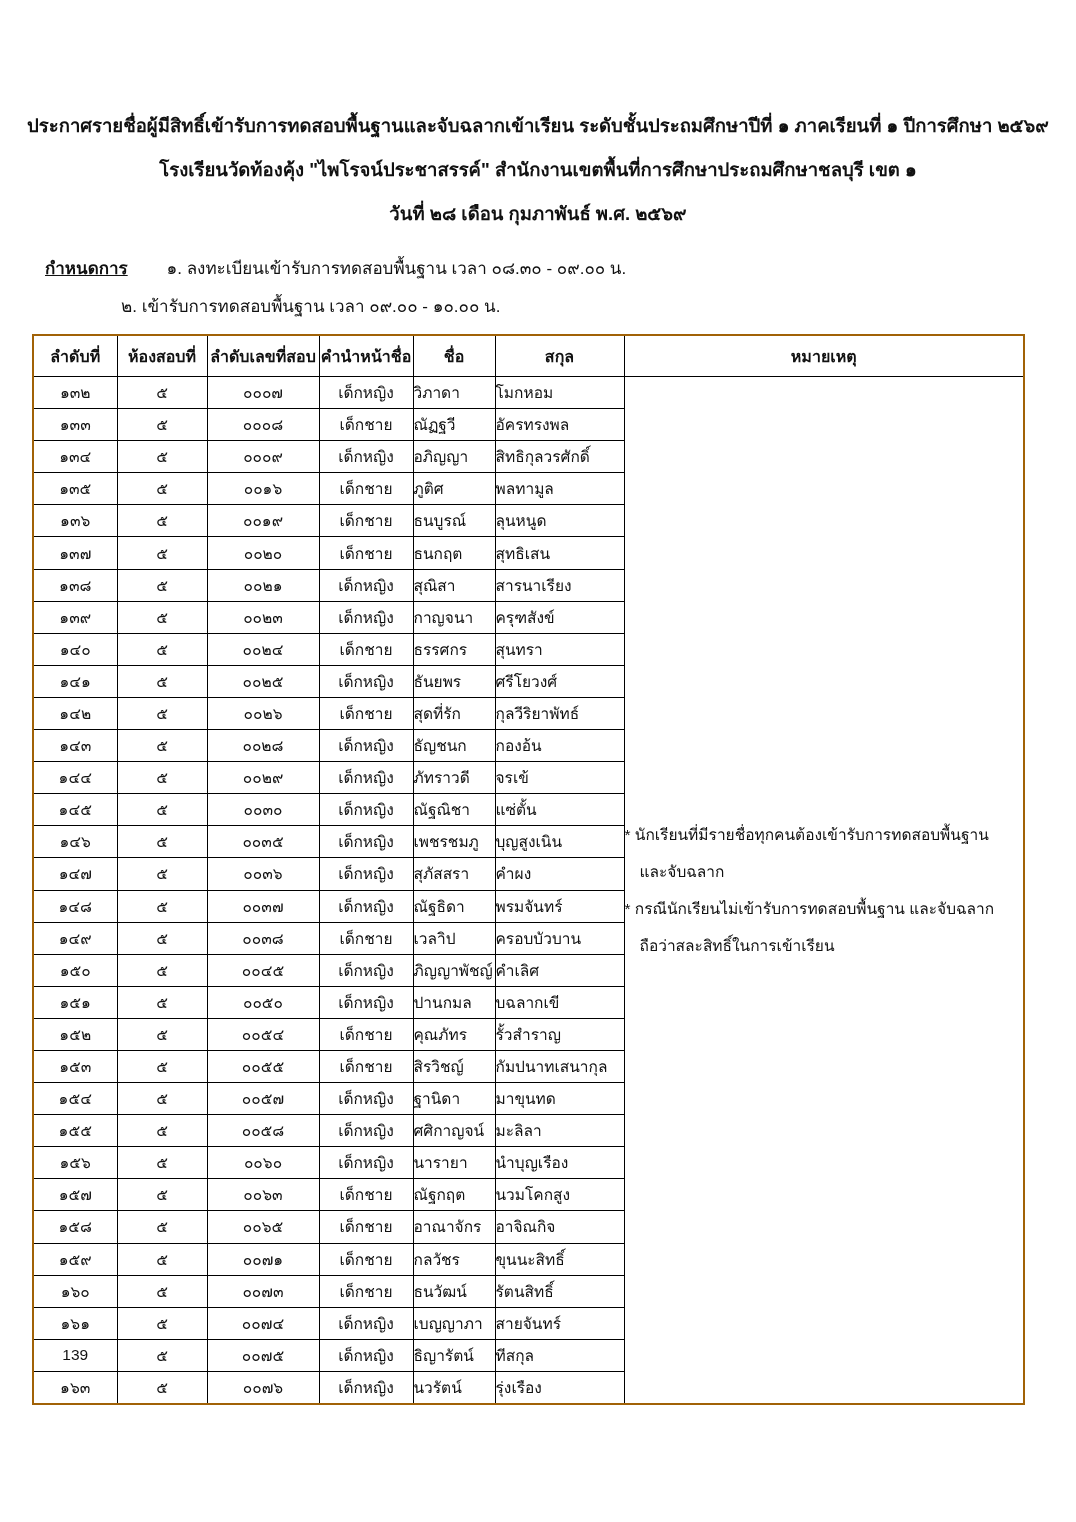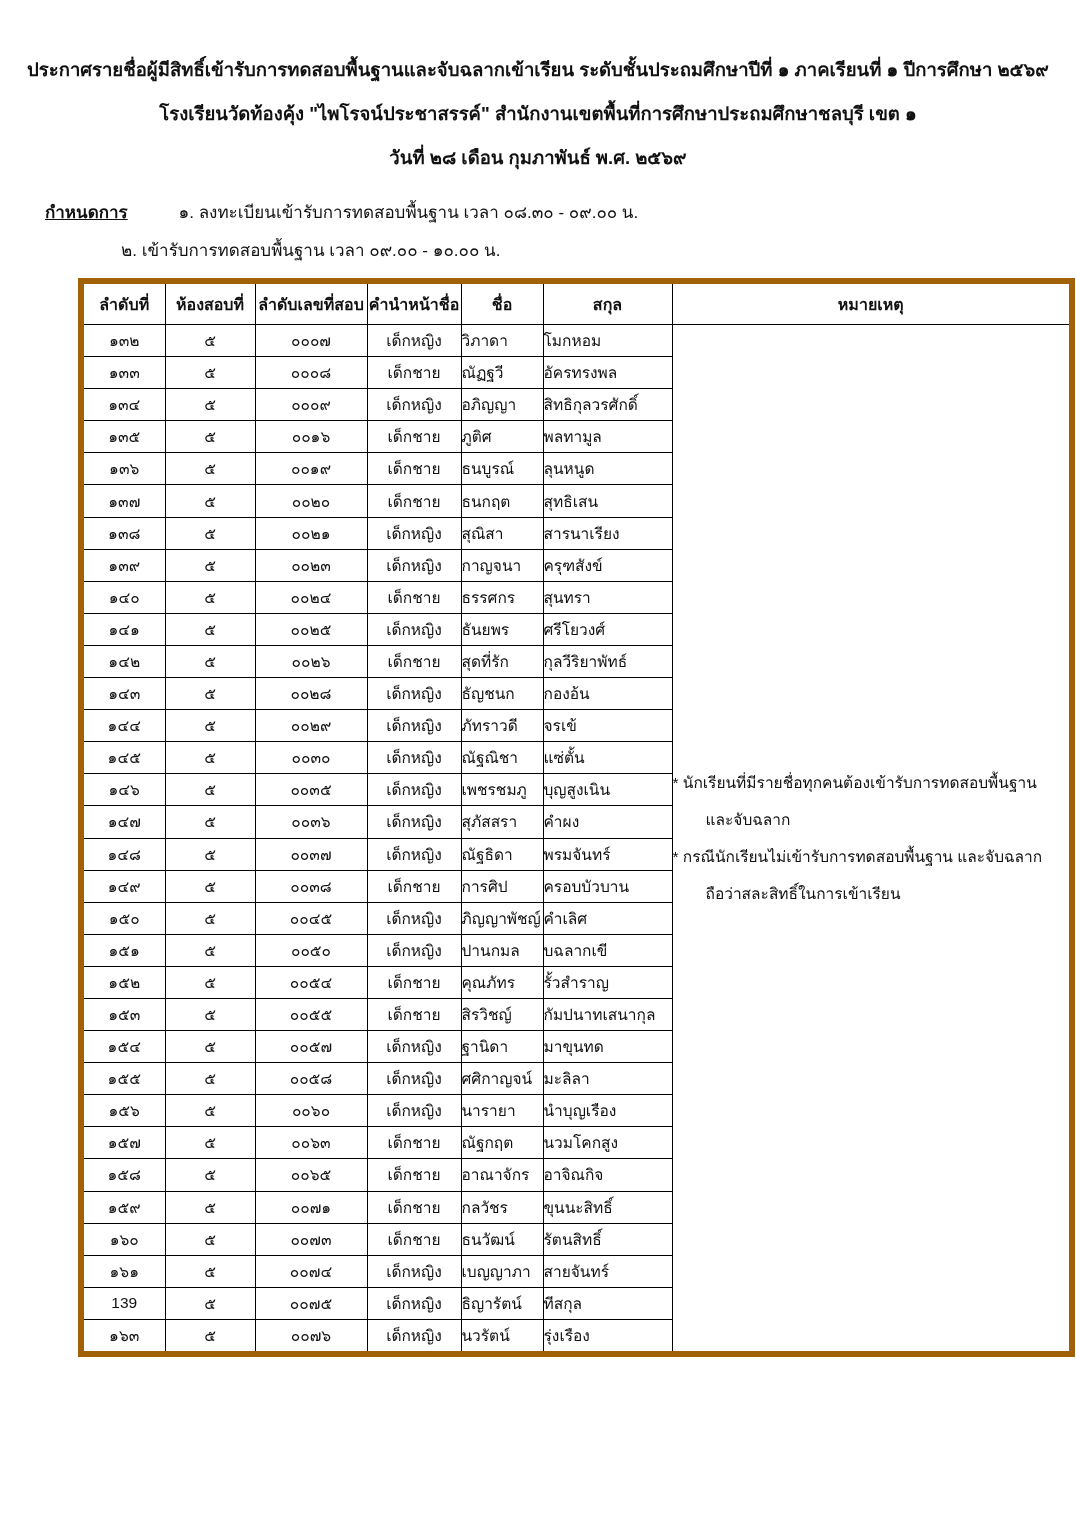--- a/index.html
+++ b/index.html
@@ -3,49 +3,49 @@
 <meta charset="utf-8">
 <style>
   html,body{margin:0;padding:0;background:#ffffff;}
   body{
     width:1076px;height:1522px;position:relative;
     font-family:"Liberation Sans","DejaVu Sans",sans-serif;
     color:#111;-webkit-font-smoothing:antialiased;
   }
   .page{position:absolute;inset:0;}
   
-  .doc-header{padding-top:48px;text-align:center;}
+  .doc-header{padding-top:104px;text-align:center;}
   .doc-header .line{font-weight:bold;font-size:18.5px;line-height:44px;white-space:nowrap;}
   
   .schedule{margin:14px 0 0 45px;font-size:17px;}
   .schedule .row1{line-height:38px;}
-  .schedule .label{font-weight:bold;text-decoration:underline;margin-right:14px;}
+  .schedule .label{font-weight:bold;text-decoration:underline;margin-right:2px;}
   .schedule .item{line-height:38px;margin-left:32px;}
   .schedule .indent2{margin-left:76px;}
   .schedule .indent3{margin-left:57px;}
   
   table.roster{
     border-collapse:collapse;table-layout:fixed;
-    margin:8px 0 0 78px;width:991px;
-    border:6px solid #a16207;
+    margin:8px 0 0 32px;width:991px;
+    border:2px solid #a16207;
   }
   table.roster th,table.roster td{
     border:1px solid #000;overflow:visible;
     font-size:15.5px;padding:0;
   }
   table.roster thead th{height:40px;font-weight:bold;font-size:16px;text-align:center;vertical-align:middle;}
   table.roster tbody td{height:31.1px;vertical-align:middle;}
   td.c{text-align:center;}
   td.l{text-align:left;padding-left:6px;}
   td.remarks{
     vertical-align:middle;text-align:left;
     font-size:16.5px;line-height:37px;padding-left:12px;
   }
   td.remarks .rline{white-space:nowrap;}
-  td.remarks .cont{padding-left:33px;}
+  td.remarks .cont{padding-left:15px;}
 </style>
 </head>
 <body>
 
 <div class="page">
 
   <div class="doc-header">
     <div class="line">ประกาศรายชื่อผู้มีสิทธิ์เข้ารับการทดสอบพื้นฐานและจับฉลากเข้าเรียน ระดับชั้นประถมศึกษาปีที่ ๑ ภาคเรียนที่ ๑ ปีการศึกษา  ๒๕๖๙</div>
     <div class="line">โรงเรียนวัดท้องคุ้ง "ไพโรจน์ประชาสรรค์" สำนักงานเขตพื้นที่การศึกษาประถมศึกษาชลบุรี เขต ๑</div>
     <div class="line">วันที่ ๒๘ เดือน  กุมภาพันธ์  พ.ศ. ๒๕๖๙</div>
@@ -221,21 +221,21 @@
           <td class="c">๐๐๓๗</td>
           <td class="c">เด็กหญิง</td>
           <td class="l">ณัฐธิดา</td>
           <td class="l">พรมจันทร์</td>
         </tr>
         <tr>
           <td class="c">๑๔๙</td>
           <td class="c">๕</td>
           <td class="c">๐๐๓๘</td>
           <td class="c">เด็กชาย</td>
-          <td class="l">การศิป</td>
+          <td class="l">เวลาิป</td>
           <td class="l">ครอบบัวบาน</td>
         </tr>
         <tr>
           <td class="c">๑๕๐</td>
           <td class="c">๕</td>
           <td class="c">๐๐๔๕</td>
           <td class="c">เด็กหญิง</td>
           <td class="l">ภิญญาพัชญ์</td>
           <td class="l">คำเลิศ</td>
         </tr>

